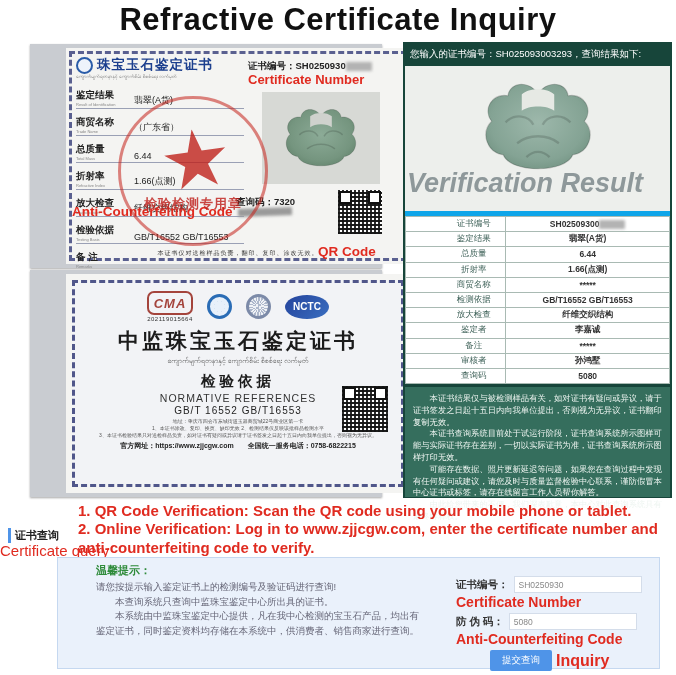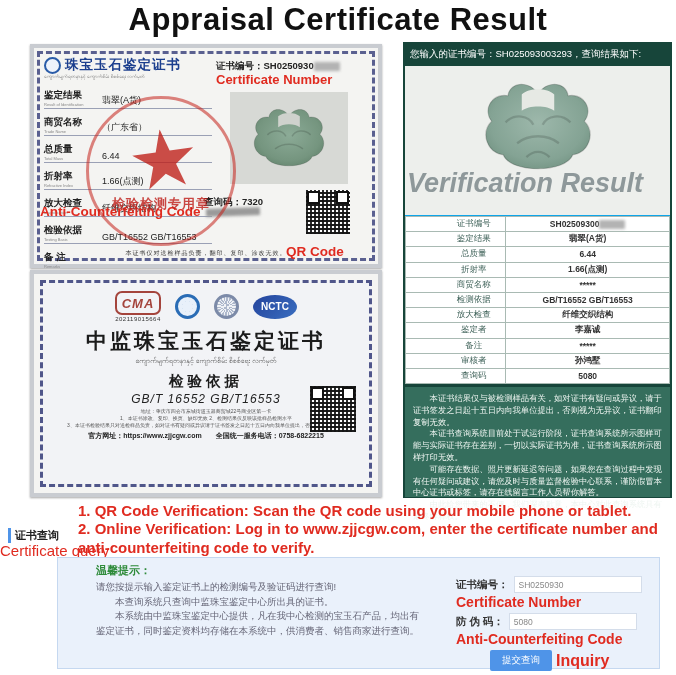--- a/index.html
+++ b/index.html
@@ -7,21 +7,21 @@
   #stage { position:relative; width:676px; height:675px; background:#fff; overflow:hidden; }
 
   
   .page-title { position:absolute; top:2px; left:0; width:100%; text-align:center;
     font-size:31px; font-weight:bold; color:#111; letter-spacing:0.5px; }
 
   
   .photo { position:absolute; background:#c9ccd1; padding:4px; box-shadow:0 1px 2px rgba(0,0,0,.35); }
   #cert1-photo { left:30px; top:44px; width:352px; height:224px; }
   #cert2-photo { left:30px; top:270px; width:352px; height:227px; }
-  .paper { position:relative; width:100%; height:100%; background:#f4f4f2; }
+  .paper { position:relative; width:100%; height:100%; background:#f4f4f2;margin-left:32px; }
   .frame1 { position:absolute; inset:3px; border:3px dashed #5a6090; }
   .frame2 { position:absolute; inset:6px; border:3px dashed #50568a; background:#f2f3f6; }
 
   
   .c1-left { position:absolute; left:10px; top:8px; width:168px; }
   .c1-head { display:flex; align-items:center; gap:4px; }
   .seal-circle { width:17px; height:17px; border-radius:50%; border:2px solid #2a5ca8;
     background:#eef3fb; flex:0 0 auto; }
   .c1-title { font-size:13.5px; font-weight:bold; color:#1c3f8e; letter-spacing:1px; white-space:nowrap; }
   .burmese { font-size:5px; color:#777; line-height:1.1; overflow:hidden; white-space:nowrap; }
@@ -77,33 +77,33 @@
   .ring { width:25px; height:25px; border-radius:50%; }
   .ring.blue { border:3px solid #2a6cb5; background:radial-gradient(circle,#e8f0fa 40%,#2a6cb5 41%,#e8f0fa 42%); }
   .ring.gray { border:3px solid #7c8aa8; background:repeating-conic-gradient(#aeb8cc 0 10deg, #f0f2f6 10deg 20deg); }
   .nctc { width:44px; height:24px; background:linear-gradient(135deg,#24439c,#3a6ec0); border-radius:50%;
     color:#fff; font-size:10px; font-weight:bold; line-height:24px; }
   .c2-title { font-family:"Liberation Serif","DejaVu Serif",serif; font-size:21px; font-weight:bold;
     color:#1b1b1b; letter-spacing:3px; margin-top:5px; }
   .c2-burmese { font-size:7px; color:#555; margin-top:1px; }
   .c2-sec { font-size:14.5px; font-weight:bold; color:#1b1b1b; letter-spacing:4px; margin-top:6px; }
   .c2-norm { font-size:10.5px; color:#333; letter-spacing:1px; margin-top:1px; }
-  .c2-std { font-size:12px; color:#222; letter-spacing:1px; margin-top:1px;font-style:italic; }
+  .c2-std { font-size:10px; color:#222; letter-spacing:1px; margin-top:1px; }
   .c2-company { font-size:10px; font-weight:bold; color:#222; margin-top:7px; }
   .c2-addr { font-size:5px; color:#555; margin-top:2px; }
   .c2-note { font-size:5px; color:#555; margin-top:1px; }
   .c2-web { font-size:7px; font-weight:bold; color:#222; margin-top:3px; }
   #cert2-qr { position:absolute; right:22px; top:112px; width:46px; height:46px; }
 
   
   #result-panel { position:absolute; left:403px; top:42px; width:269px; height:456px;
     border:2px solid #17453a; background:#7f1d1d; }
   .rp-header { background:#17453a; color:#fff; font-size:9.5px; padding:4px 5px 3px; white-space:nowrap;
     border-bottom:2px solid #17453a; }
-  .rp-photo { position:relative; height:150px; background:#edefec; border-bottom:1px solid #0ea5e9;
+  .rp-photo { position:relative; height:150px; background:#edefec; border-bottom:5px solid #0ea5e9;
     display:flex; justify-content:center; }
   .rp-photo .pend-wrap { margin-top:10px; }
   .watermark { position:absolute; left:2px; top:102px; width:264px; font-size:27px; font-style:italic;
     font-weight:bold; color:rgba(125,136,140,.85); white-space:nowrap; letter-spacing:0px; }
   .rp-table { width:100%; border-collapse:collapse; }
   .rp-table td { border:1px solid #a9bab3; font-size:8.5px; height:15.2px; text-align:center; background:#fff; }
   .rp-table td.lab { width:38%; color:#40635a;padding-left:36px; }
   .rp-table td.val { color:#333; font-weight:bold; }
   .rp-notice { background:#356e5d; border-top:3px solid #17453a; padding:6px 8px; height:113px; }
   .rp-notice p { font-size:8.3px; color:#eef5f1; line-height:1.42; text-indent:2em; }
@@ -133,21 +133,21 @@
     border-radius:2px; font-family:"Liberation Sans",sans-serif; cursor:pointer; }
   .inquiry { color:#e02b20; font-weight:bold; font-size:16px; }
 
   .pend { display:block; }
 </style>
 </head>
 <body>
 
 <div id="stage">
 
-  <div class="page-title">Appraisal Certificate Result</div>
+  <div class="page-title">Refractive Certificate Inquiry</div>
 
   <div class="photo" id="cert1-photo">
     <div class="paper">
       <div class="frame1"></div>
 
       <div class="c1-left">
         <div class="c1-head">
           <div class="seal-circle"></div>
           <div class="c1-title">珠宝玉石鉴定证书</div>
         </div>
@@ -244,20 +244,21 @@
             <div class="box">CMA</div>
             <div class="num">202119015664</div>
           </div>
           <div class="ring blue"></div>
           <div class="ring gray"></div>
           <div class="nctc">NCTC</div>
         </div>
         <div class="c2-title">中监珠宝玉石鉴定证书</div>
         <div class="c2-burmese">ကျောက်မျက်ရတနာနှင့် ကျောက်စိမ်း စိစစ်ရေး လက်မှတ်</div>
         <div class="c2-sec">检验依据</div>
+        <div class="c2-norm">NORMATIVE REFERENCES</div>
         <div class="c2-std">GB/T 16552  GB/T16553</div>
         <div class="c2-addr">地址：肇庆市四会市东城街道玉器商贸城22号商业区第一卡</div>
         <div class="c2-note">1、本证书涂改、复印、换页、缺印无效 2、检测结果仅反映该批样品检测水平</div>
         <div class="c2-note">3、本证书检验结果只对送检样品负责，如对证书有疑问或异议请于证书签发之日起十五日内向我单位提出，否则视为无异议。</div>
         <div class="c2-web">官方网址：https://www.zjjcgw.com　　全国统一服务电话：0758-6822215</div>
       </div>
       <div class="qr" id="cert2-qr"></div>
     </div>
   </div>
 

